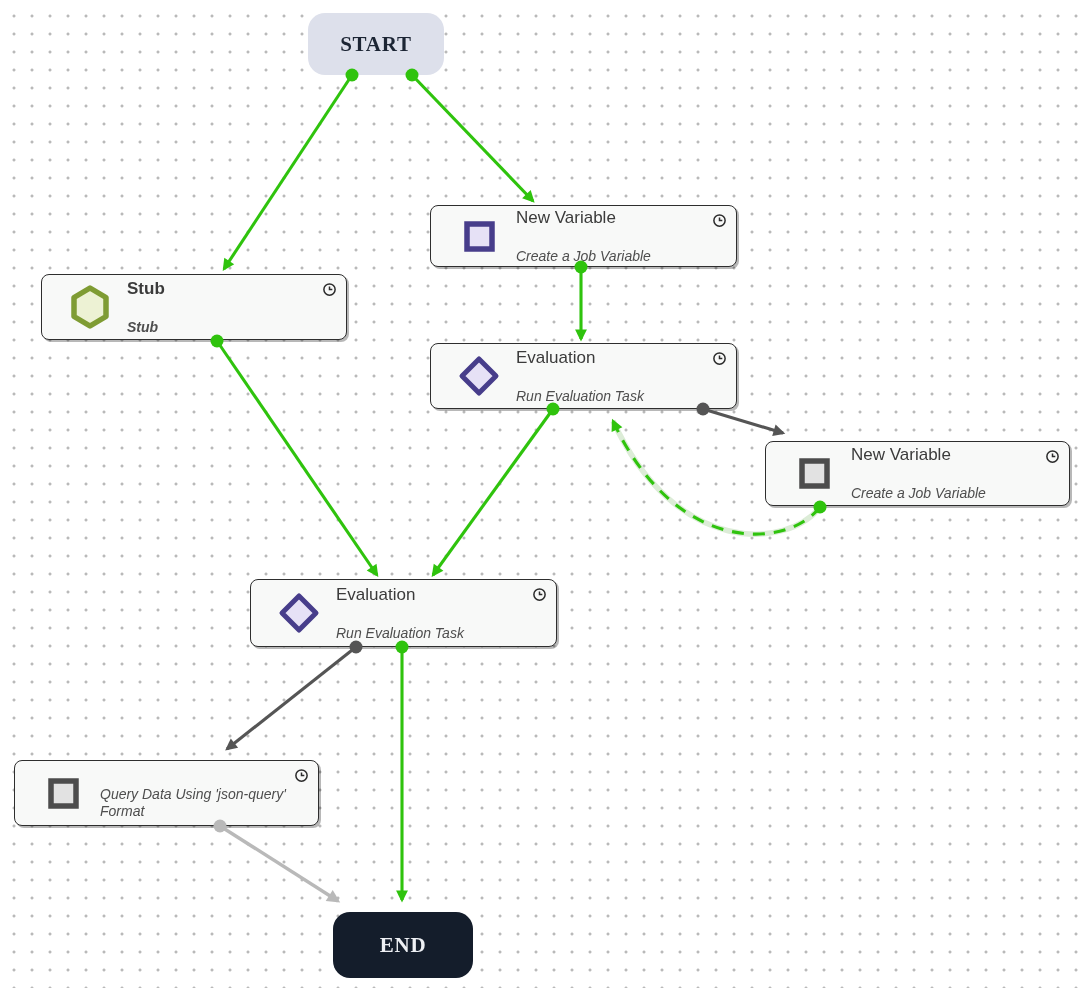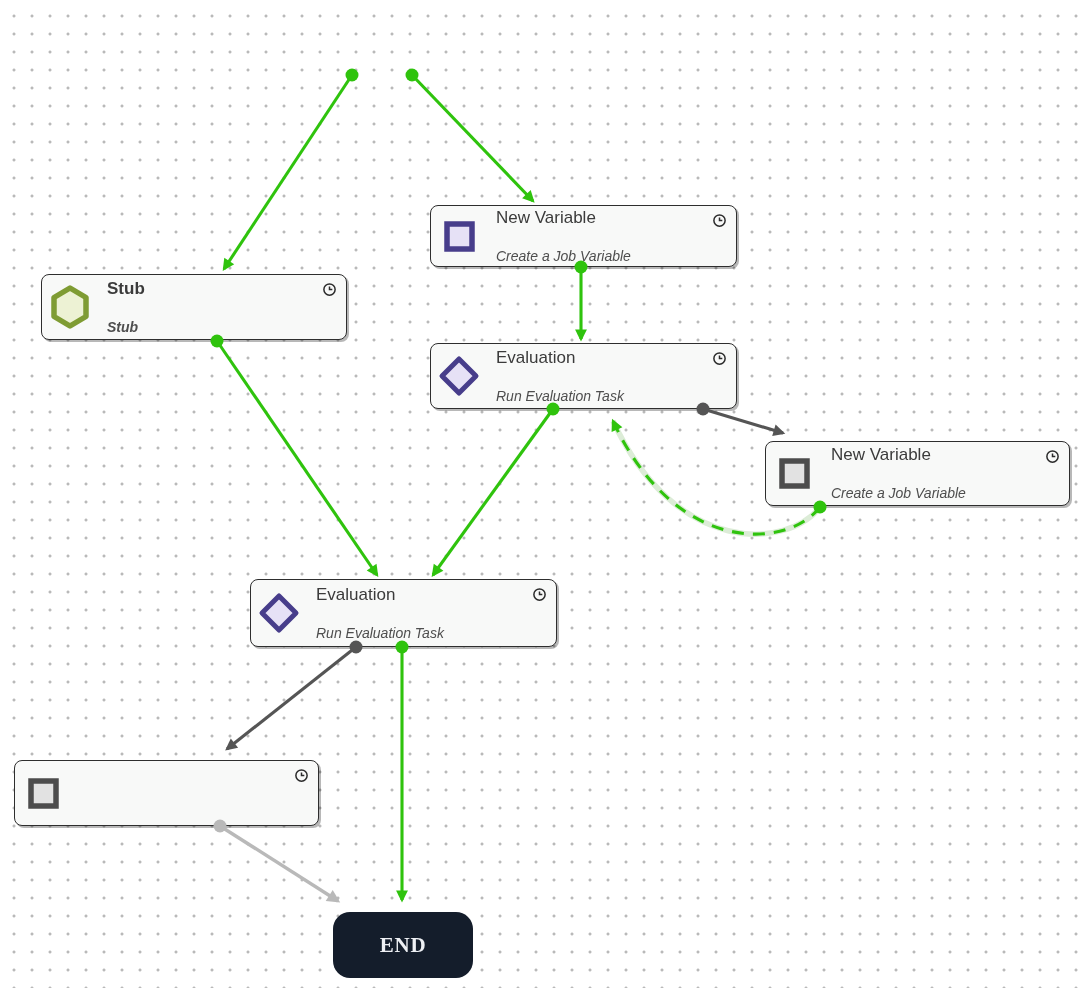--- a/index.html
+++ b/index.html
@@ -6,21 +6,21 @@
   #canvas{
     position:relative;width:1085px;height:988px;overflow:hidden;
     background-color:#ffffff;
     background-image:radial-gradient(circle,#b9b9b9 1.1px,rgba(185,185,185,.35) 1.6px,transparent 2px);
     background-size:18px 18px;background-position:5px 7px;
     font-family:"Liberation Sans",sans-serif;
   }
   #edge-layer{position:absolute;left:0;top:0;width:1085px;height:988px;z-index:10;pointer-events:none;}
   .node{position:absolute;box-sizing:border-box;z-index:2;}
   .task{
-    display:flex;align-items:center;gap:15px;padding:0 6px;
+    display:flex;align-items:center;gap:15px;padding:0 26px;
     background:#f8f9f8;border:1.6px solid #2e2e2e;border-radius:8px;
     box-shadow:2px 2px 0 rgba(0,0,0,.28);
   }
   .icon-wrap{flex:0 0 auto;display:flex;align-items:center;justify-content:center;width:44px;}
   .texts{display:flex;flex-direction:column;justify-content:center;line-height:1.25;}
   .title{font-size:17px;color:#3b3b3b;}
   .subtitle{font-size:14px;font-style:italic;color:#4e4e4e;margin-top:20px;}
   .clock{position:absolute;top:7px;right:9px;}
   .terminal{
     display:flex;align-items:center;justify-content:center;
@@ -28,20 +28,23 @@
     font-size:21px;letter-spacing:.8px;
   }
   .terminal.start{background:#dde0eb;color:#1c2534;}
   .terminal.end{background:#141d2b;color:#eef0f4;}
 </style>
 </head>
 <body>
 
 <div id="canvas">
 
+  <div class="node terminal start" style="left: 308px; top: 13px; width: 136px; height: 62px;">
+    <span>START</span>
+  </div>
 
   <div class="node task" style="left: 430px; top: 205px; width: 307px; height: 62px;">
     <span class="icon-wrap">
       <svg width="33" height="33" viewBox="0 0 33 33">
           <rect x="4" y="4" width="25" height="25" fill="#e6e1f6" stroke="#473d8b" stroke-width="5.5"></rect>
         </svg>
     </span>
     <span class="texts">
       <span class="title">New Variable</span>
       <span class="subtitle">Create a Job Variable</span>
@@ -116,20 +119,21 @@
       </svg>
   </div>
 
   <div class="node task" style="left: 14px; top: 760px; width: 305px; height: 66px;">
     <span class="icon-wrap">
       <svg width="33" height="33" viewBox="0 0 33 33">
           <rect x="4" y="4" width="25" height="25" fill="#e2e2e2" stroke="#4c4c4c" stroke-width="5.5"></rect>
         </svg>
     </span>
     <span class="texts">
+      <span class="subtitle">Query Data Using 'json-query' Format</span>
     </span>
     <svg class="clock" width="15" height="15" viewBox="0 0 24 24">
         <circle cx="12" cy="12" r="9" fill="none" stroke="#2b2b2b" stroke-width="2.4"></circle>
         <path d="M12 7v5h4.5" fill="none" stroke="#2b2b2b" stroke-width="2.4"></path>
       </svg>
   </div>
 
   <div class="node terminal end" style="left: 333px; top: 912px; width: 140px; height: 66px;">
     <span>END</span>
   </div>

